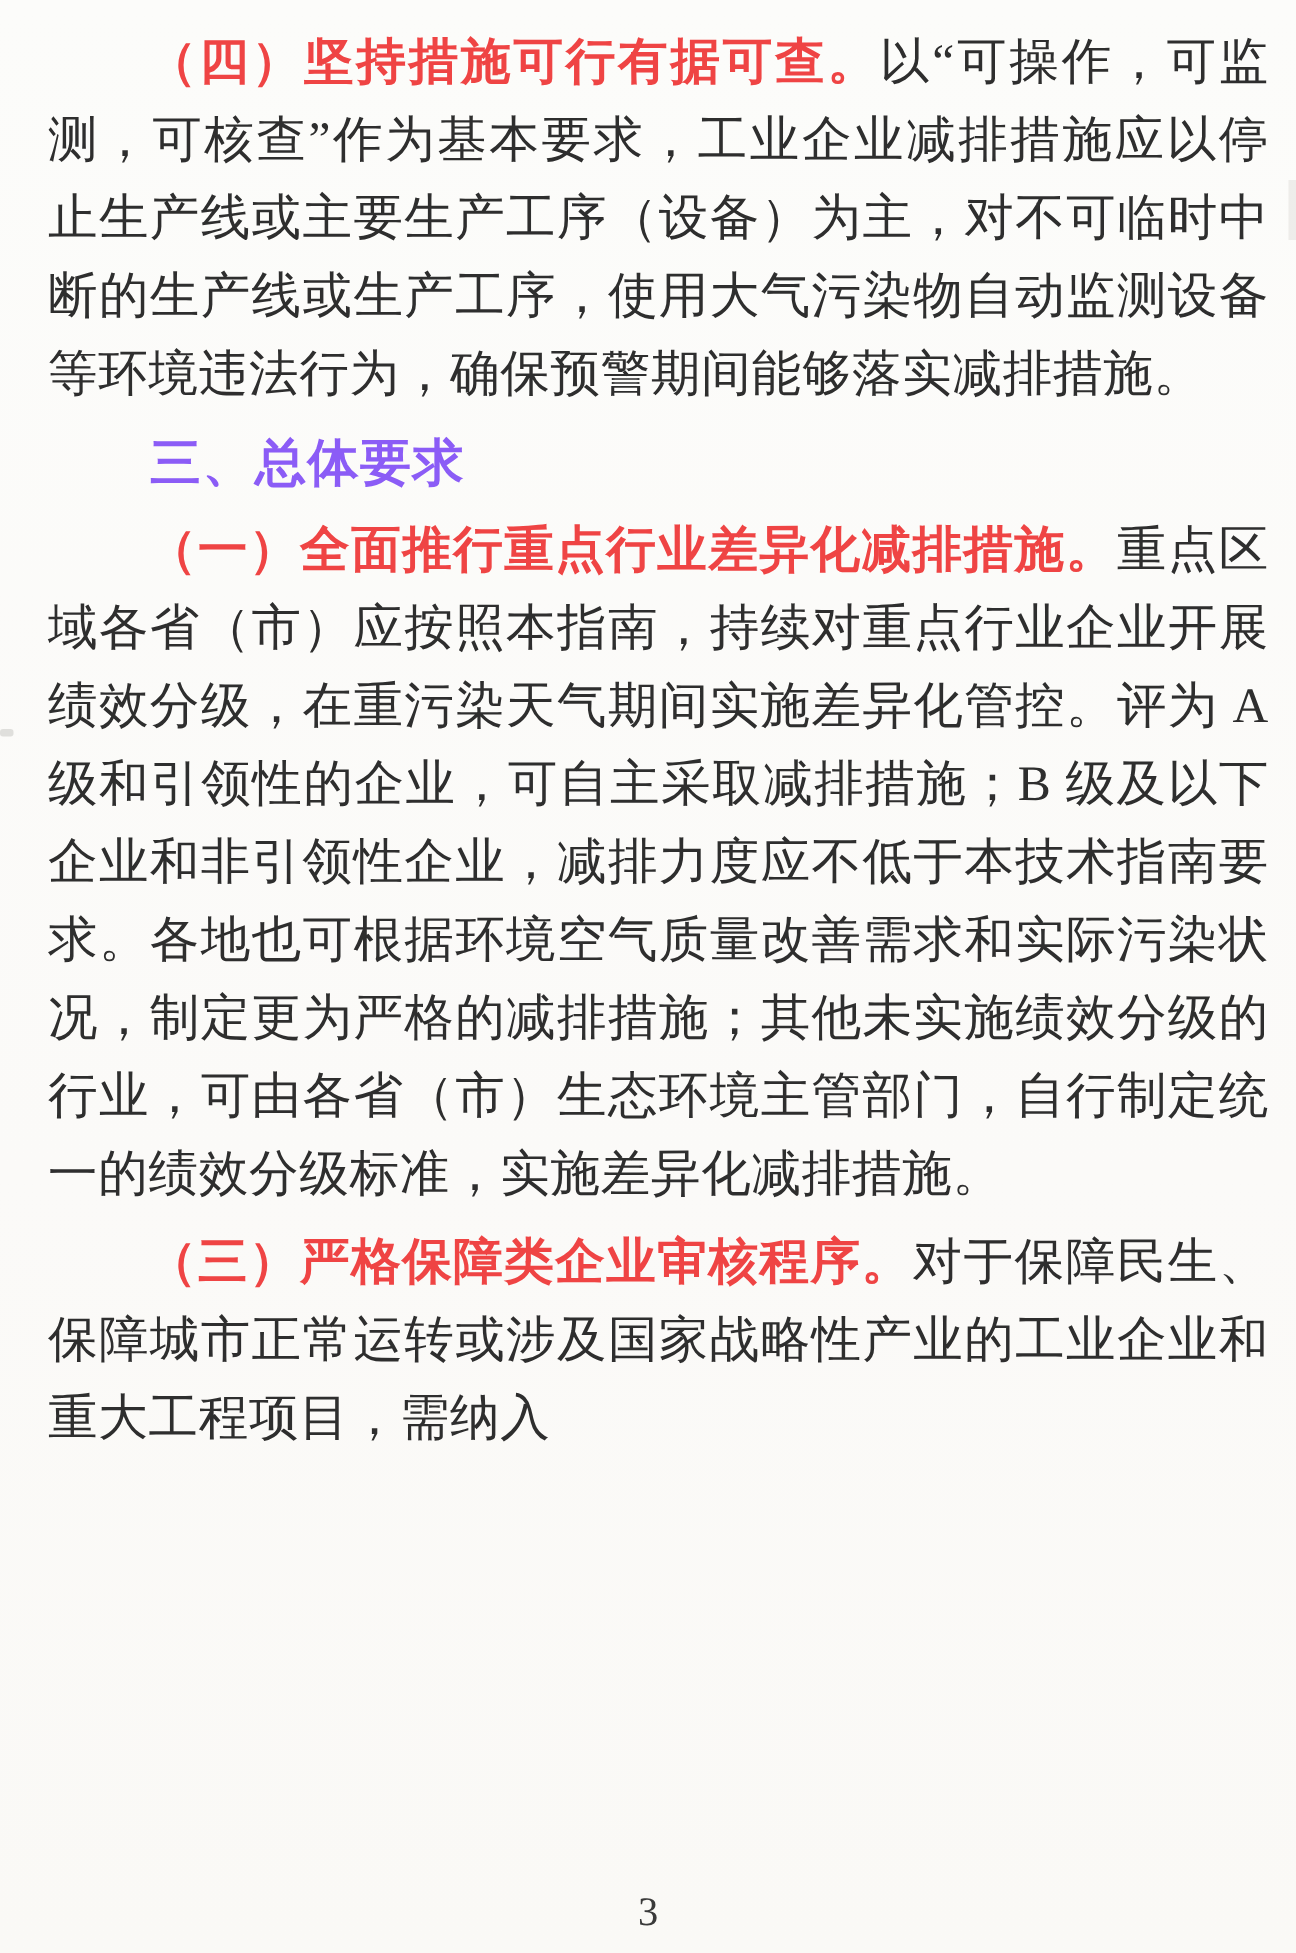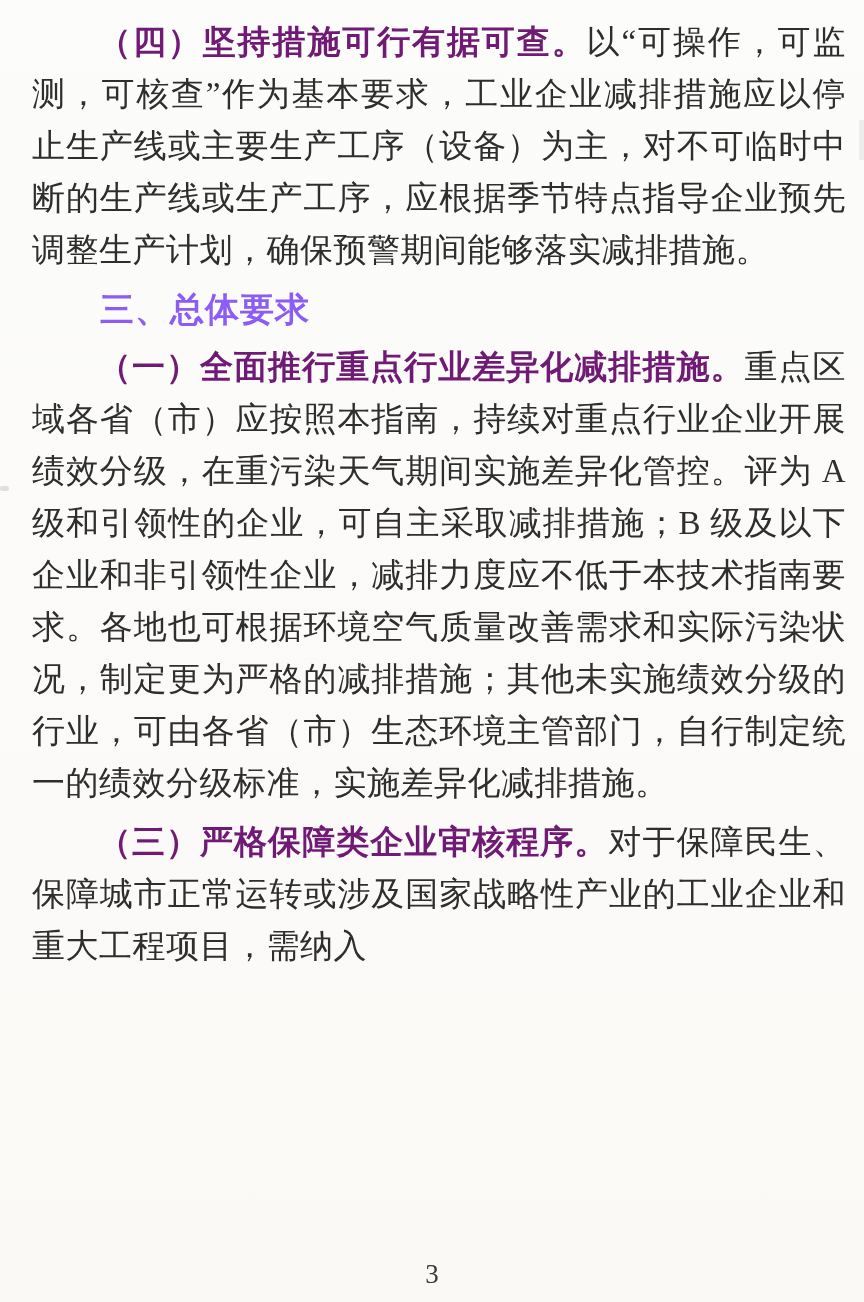--- a/index.html
+++ b/index.html
@@ -24,21 +24,21 @@
     font-size: 33px;
     line-height: 52px;
     text-align: justify;
     text-indent: 2em;
     color: #2e2e2e;
     margin: 0 0 7px 0;
     letter-spacing: 0.5px;
   }
   .para .lead {
     font-weight: 700;
-    color: #701a75;
+    color: #ef4444;
   }
   .heading {
     font-family: "Liberation Sans", "DejaVu Sans", sans-serif;
     font-size: 34px;
     line-height: 52px;
     font-weight: 700;
     text-indent: 2em;
     color: #8b5cf6;
     margin: 0 0 6px 0;
     letter-spacing: 1px;
@@ -73,21 +73,21 @@
     height: 40px;
     background: #e4e3df;
     opacity: 0.6;
   }
 </style>
 </head>
 <body>
 
 <div class="page">
 
-  <p class="para"><span class="lead">（四）坚持措施可行有据可查。</span><span>以“可操作，可监测，可核查”作为基本要求，工业企业减排措施应以停止生产线或主要生产工序（设备）为主，对不可临时中断的生产线或生产工序，应根据季节特点指导企业预先调整生产计划，确保预警期间能够落实减排措施。</span></p>
+  <p class="para"><span class="lead">（四）坚持措施可行有据可查。</span><span>以“可操作，可监测，可核查”作为基本要求，工业企业减排措施应以停止生产线或主要生产工序（设备）为主，对不可临时中断的生产线或生产工序，使用大气污染物自动监测设备等环境违法行为，确保预警期间能够落实减排措施。</span></p>
 
   <h2 class="heading">三、总体要求</h2>
 
   <p class="para"><span class="lead">（一）全面推行重点行业差异化减排措施。</span><span>重点区域各省（市）应按照本指南，持续对重点行业企业开展绩效分级，在重污染天气期间实施差异化管控。评为 A 级和引领性的企业，可自主采取减排措施；B 级及以下企业和非引领性企业，减排力度应不低于本技术指南要求。各地也可根据环境空气质量改善需求和实际污染状况，制定更为严格的减排措施；其他未实施绩效分级的行业，可由各省（市）生态环境主管部门，自行制定统一的绩效分级标准，实施差异化减排措施。</span></p>
 
 
   <p class="para"><span class="lead">（三）严格保障类企业审核程序。</span><span>对于保障民生、保障城市正常运转或涉及国家战略性产业的工业企业和重大工程项目，需纳入</span></p>
 
   <div class="speck-left"></div>
   <div class="speck-right"></div>

